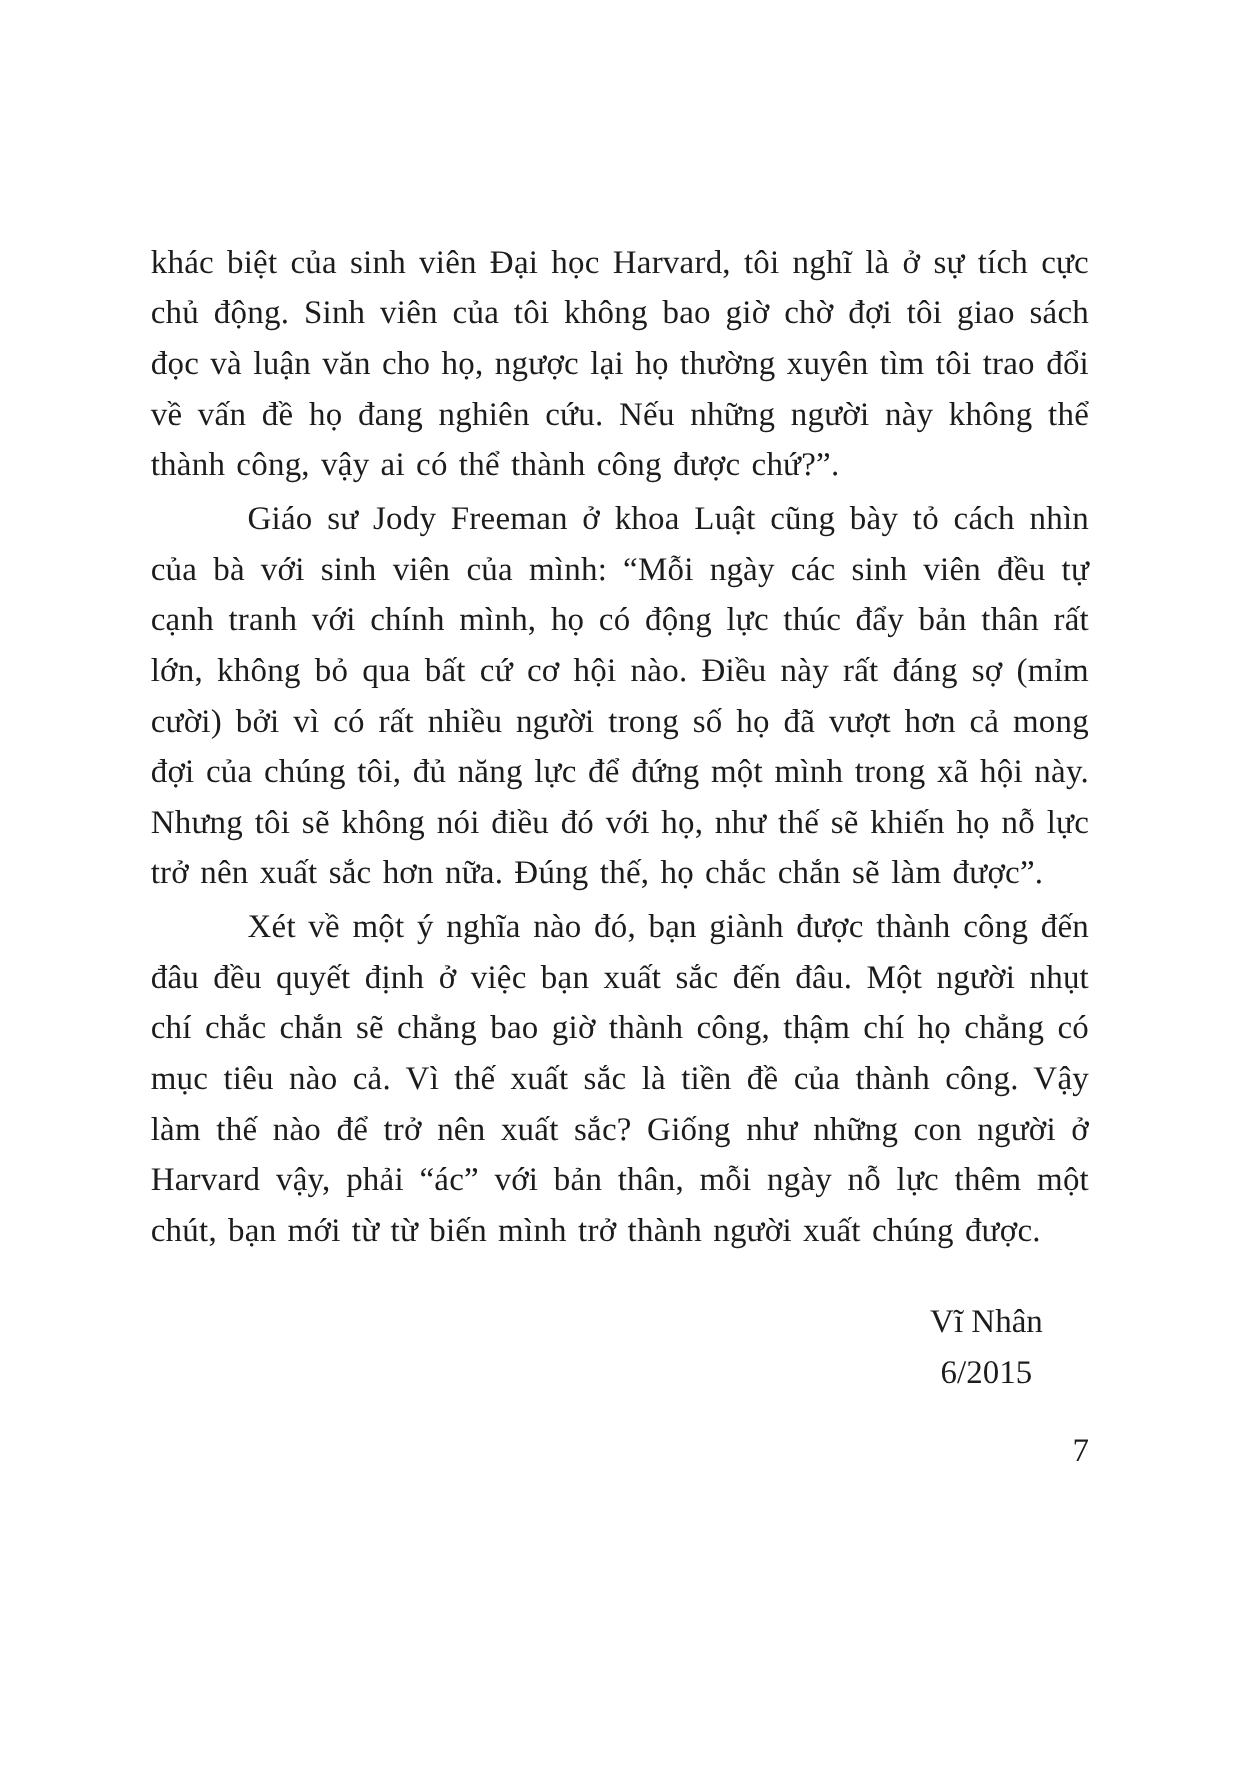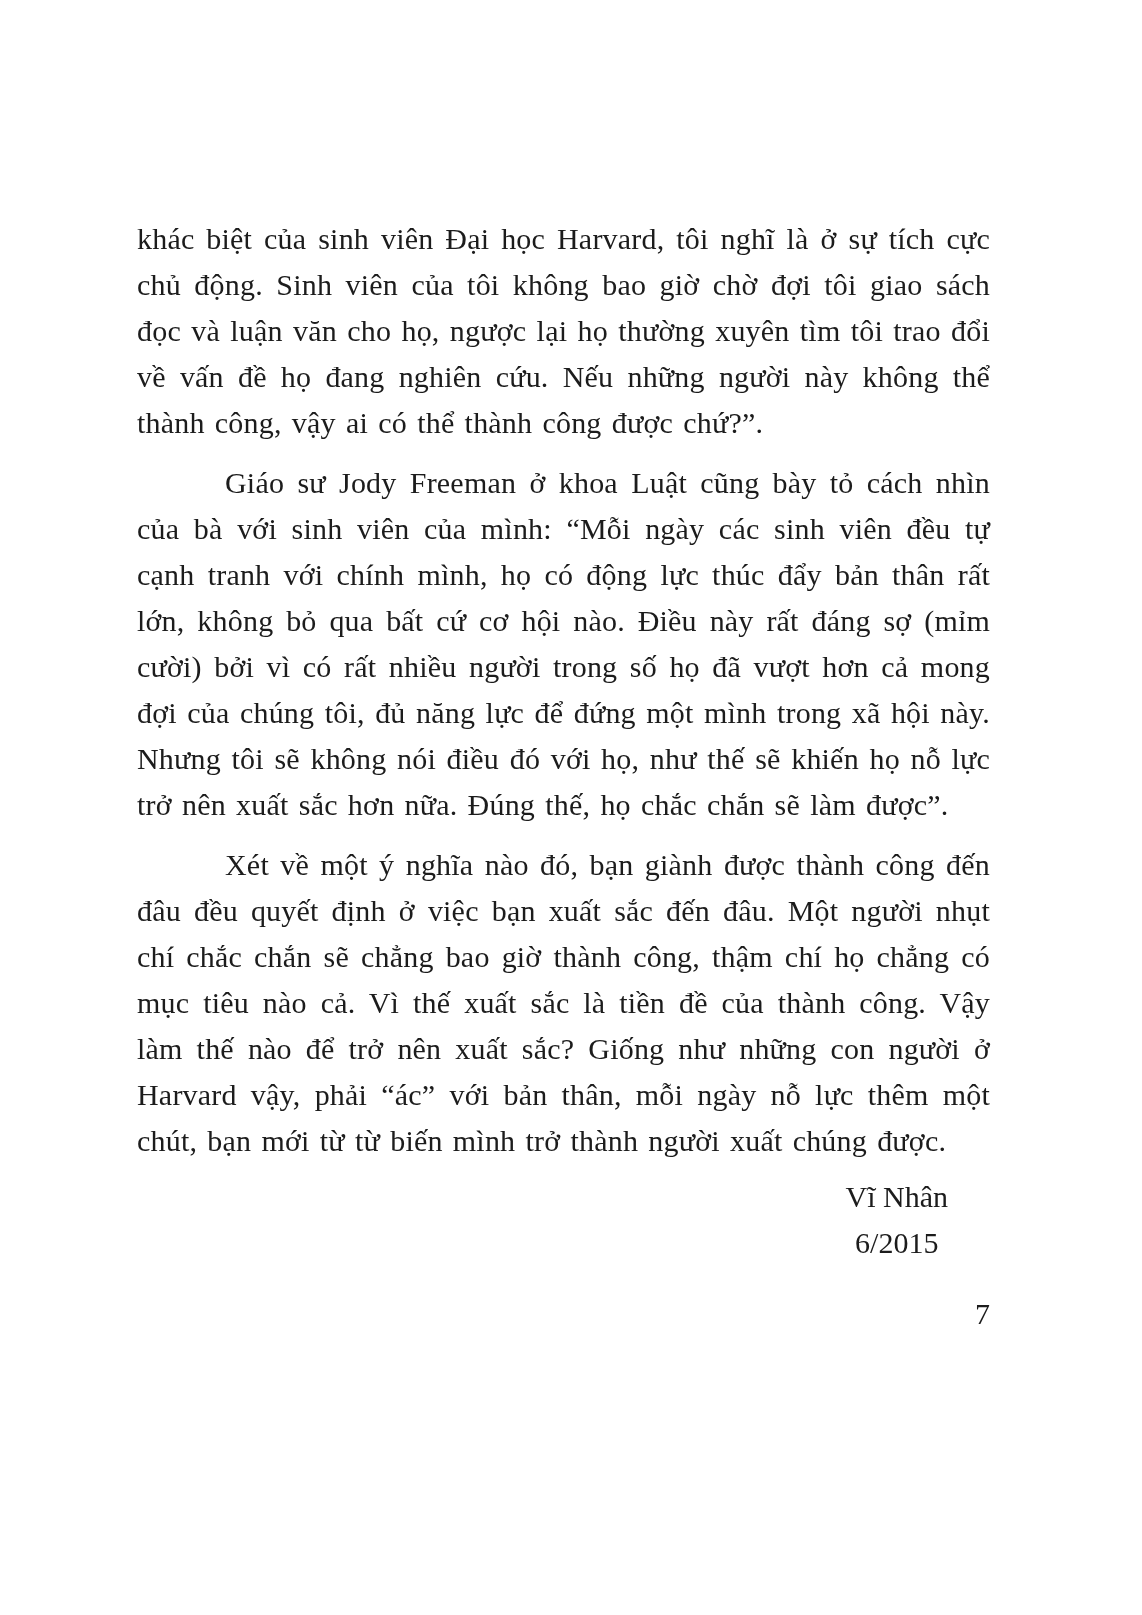--- a/index.html
+++ b/index.html
@@ -26,27 +26,27 @@
   }
   .para {
     margin: 0;
     font-size: 30px;
     line-height: 46px;
     text-align: justify;
     letter-spacing: 0.2px;
     word-spacing: 2.5px;
   }
   .para + .para {
-    margin-top: 14px;
+    margin-top: 3px;
   }
   .para.indent {
     text-indent: 88px;
   }
   .signature-wrap {
-    margin-top: 10px;
+    margin-top: 37px;
     text-align: right;
   }
   .signature-inner {
     display: inline-block;
     text-align: center;
     margin-right: 42px;
     font-size: 30px;
     line-height: 46px;
   }
   .page-number {

